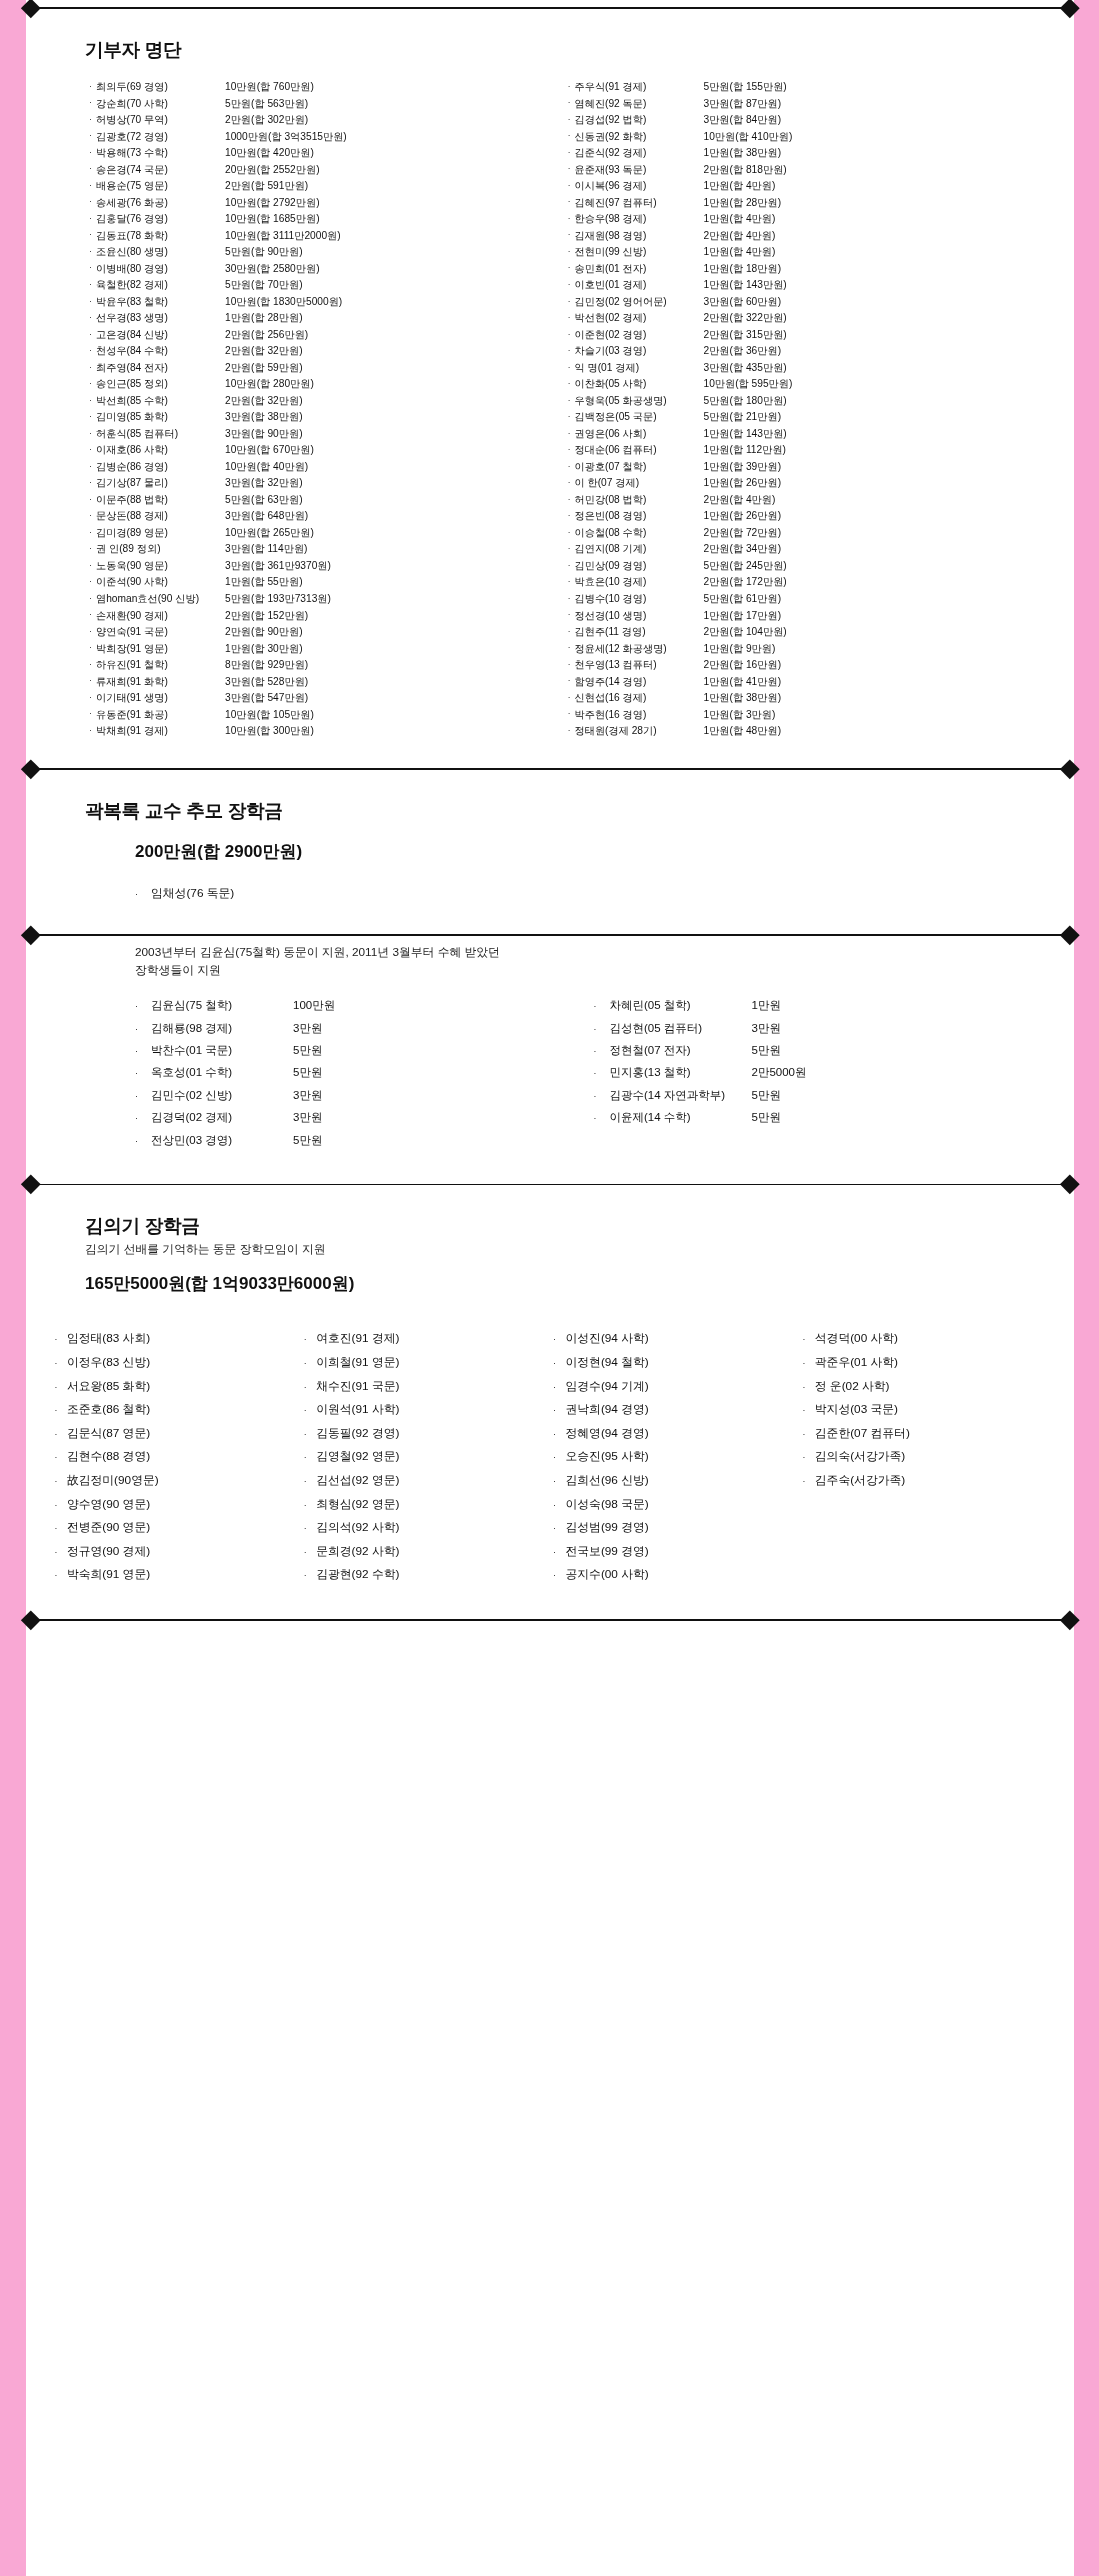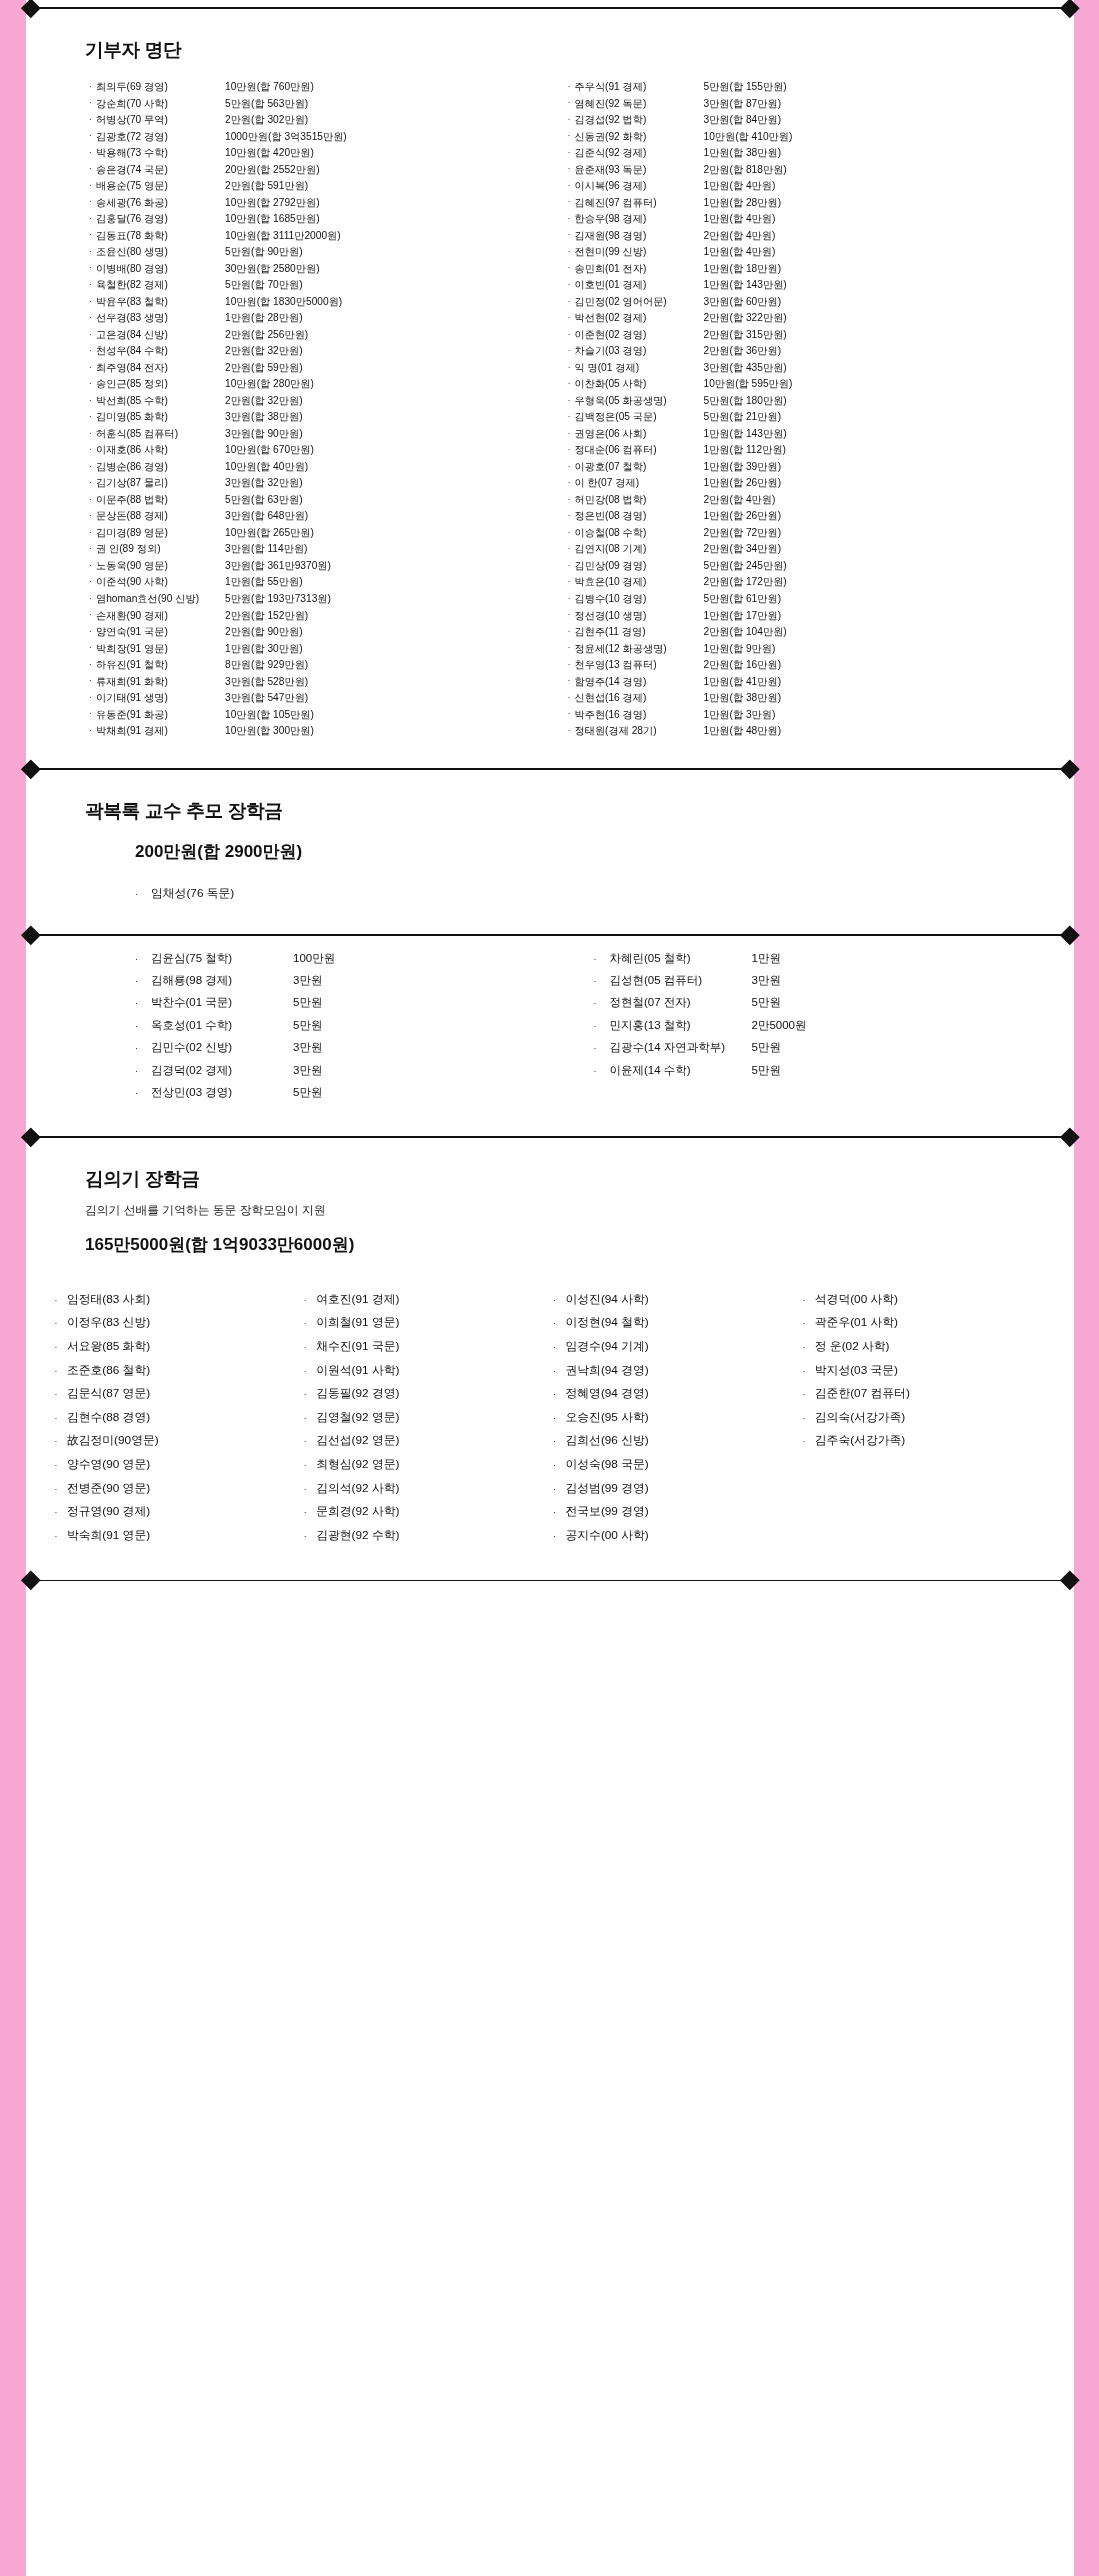--- a/index.html
+++ b/index.html
@@ -61,21 +61,21 @@
   .inner {
     padding: 0 59px;
   }
   h2.sec-title {
     font-size: 18.6px;
     font-weight: bold;
     color: #111111;
     margin: 21px 0 16px 0;
     letter-spacing: -0.3px;
   }
-  h2.sec-title.tight { margin-bottom: 9px; }
+  h2.sec-title.tight { margin-bottom: 1px; }
   .sec-sub {
     font-size: 11.8px;
     color: #222222;
     margin: 0 0 11px 0;
     line-height: 1.55;
   }
   .sec-amount {
     font-size: 17px;
     font-weight: bold;
     color: #111111;
@@ -621,20 +621,22 @@
     </div>
 
     <div class="divider">
       <div class="line"></div>
       <div class="dia left"></div>
       <div class="dia right"></div>
     </div>
 
     <div class="section inner">
       <div class="indent-block">
+        <div class="sec-sub" style="white-space: pre-line;">2003년부터 김윤심(75철학) 동문이 지원, 2011년 3월부터 수혜 받았던
+장학생들이 지원</div>
       </div>
       <div class="two-col">
         <div class="col">
           <div class="simple-row">
               <span class="bullet">·</span>
               <span class="nm">김윤심(75 철학)</span>
               <span class="amt">100만원</span>
             </div>
           <div class="simple-row">
               <span class="bullet">·</span>

